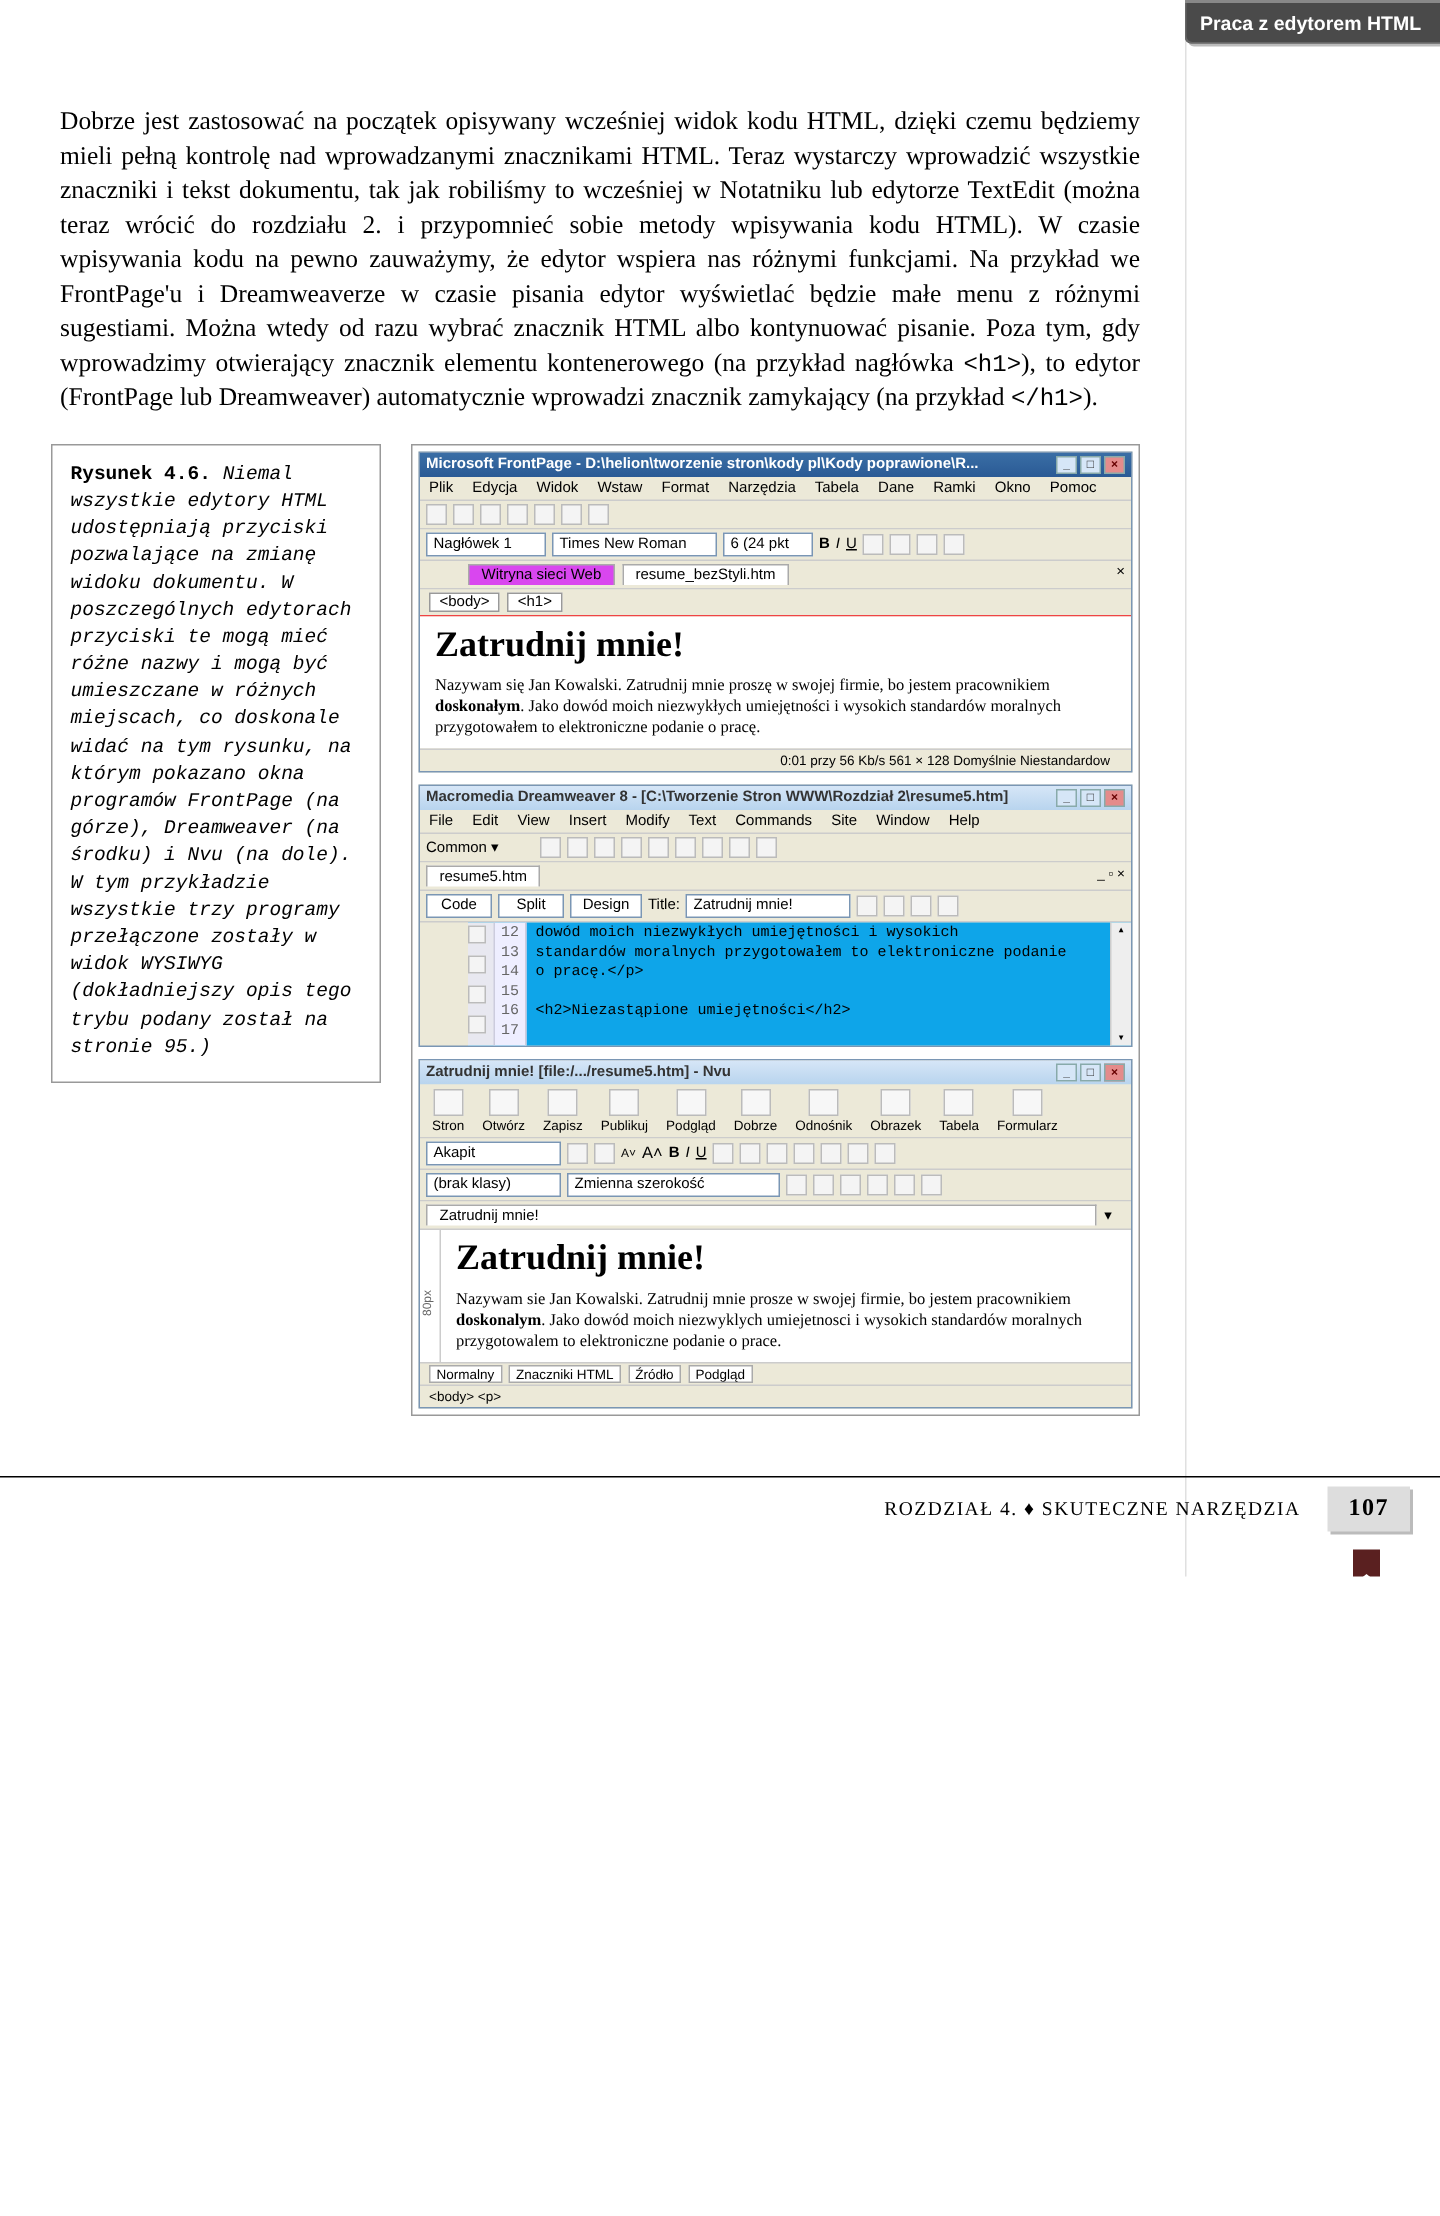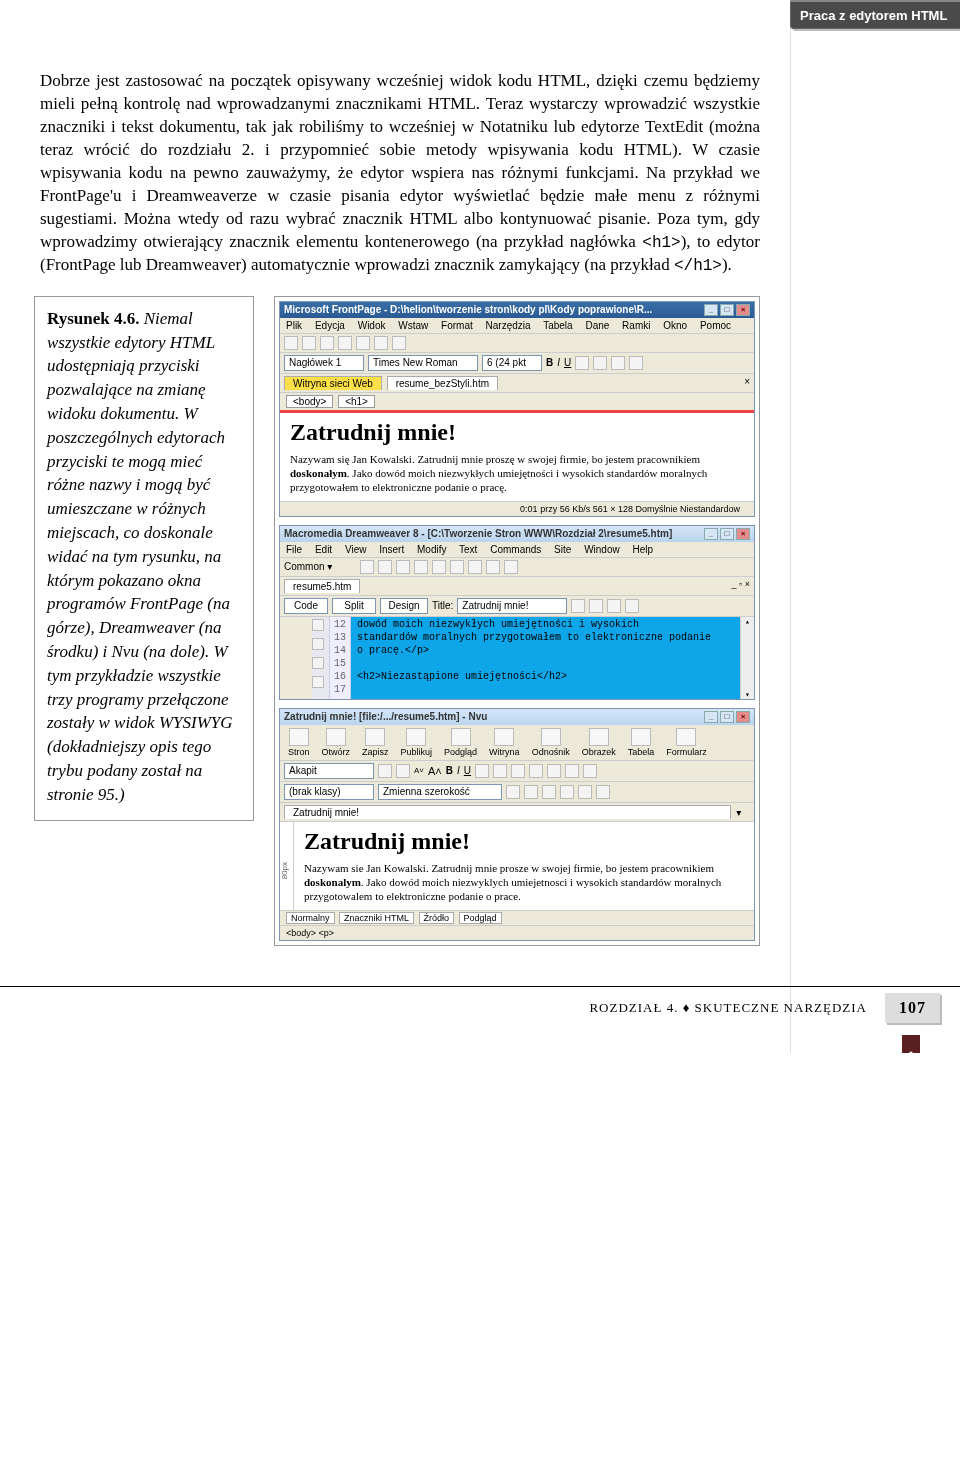--- a/index.html
+++ b/index.html
@@ -46,22 +46,22 @@
     display: flex;
     gap: 20px;
     padding: 18px 200px 0 34px;
     align-items: flex-start;
   }
   .caption-box {
     border: 1px solid #999;
     width: 220px;
     flex: 0 0 220px;
     padding: 10px 12px 14px 12px;
-    font-family: Liberation Serif, serif;
-    font-size: 17px;
+    font-family: Liberation Mono, monospace;
+    font-size: 13px;
     font-style: italic;
     line-height: 1.4;
   }
   .caption-box .fig-label { font-weight: bold; font-style: normal; }
   .shots-col {
     flex: 1;
     border: 1px solid #999;
     padding: 4px;
     display: flex;
     flex-direction: column;
@@ -133,26 +133,26 @@
     border-bottom: 1px solid #ccc;
   }
   .tab-strip .tab {
     display: inline-block;
     border: 1px solid #aaa;
     border-bottom: none;
     background: #fff;
     padding: 1px 8px;
     margin-right: 2px;
   }
-  .tab-strip .tab.inactive { background: #fde047; }
+  .tab-strip .tab.inactive { background: #d946ef; margin-left: 28px; }
   .breadcrumb {
     background: #ece9d8;
     padding: 2px 6px;
     font-size: 10px;
-    border-bottom: 3px solid #ef4444;
+    border-bottom: 1px solid #ef4444;
   }
   .breadcrumb .chip {
     border: 1px solid #999;
     background: #fff;
     padding: 0 6px;
     margin-right: 2px;
     display:inline-block;
   }
   .content-pane {
     background: #fff;
@@ -425,21 +425,21 @@
         <span class="big-btn">
             <span class="ico"></span>
             <span>Publikuj</span>
           </span>
         <span class="big-btn">
             <span class="ico"></span>
             <span>Podgląd</span>
           </span>
         <span class="big-btn">
             <span class="ico"></span>
-            <span>Witryna</span>
+            <span>Dobrze</span>
           </span>
         <span class="big-btn">
             <span class="ico"></span>
             <span>Odnośnik</span>
           </span>
         <span class="big-btn">
             <span class="ico"></span>
             <span>Obrazek</span>
           </span>
         <span class="big-btn">
@@ -463,21 +463,21 @@
         <span class="tool-ico"></span>
         <span class="tool-ico"></span>
         <span class="tool-ico"></span>
         <span class="tool-ico"></span>
         <span class="tool-ico"></span>
         <span class="tool-ico"></span>
         <span class="tool-ico"></span>
       </div>
       <div class="toolbar">
         <span class="field" style="width:90px">(brak klasy)</span>
-        <span class="field" style="width:124px">Zmienna szerokość</span>
+        <span class="field" style="width:142px">Zmienna szerokość</span>
         <span class="tool-ico"></span>
         <span class="tool-ico"></span>
         <span class="tool-ico"></span>
         <span class="tool-ico"></span>
         <span class="tool-ico"></span>
         <span class="tool-ico"></span>
       </div>
       <div class="tab-strip">
         <span class="tab" style="width:96%;text-align:left">Zatrudnij mnie!</span>
         <span>▾</span>

